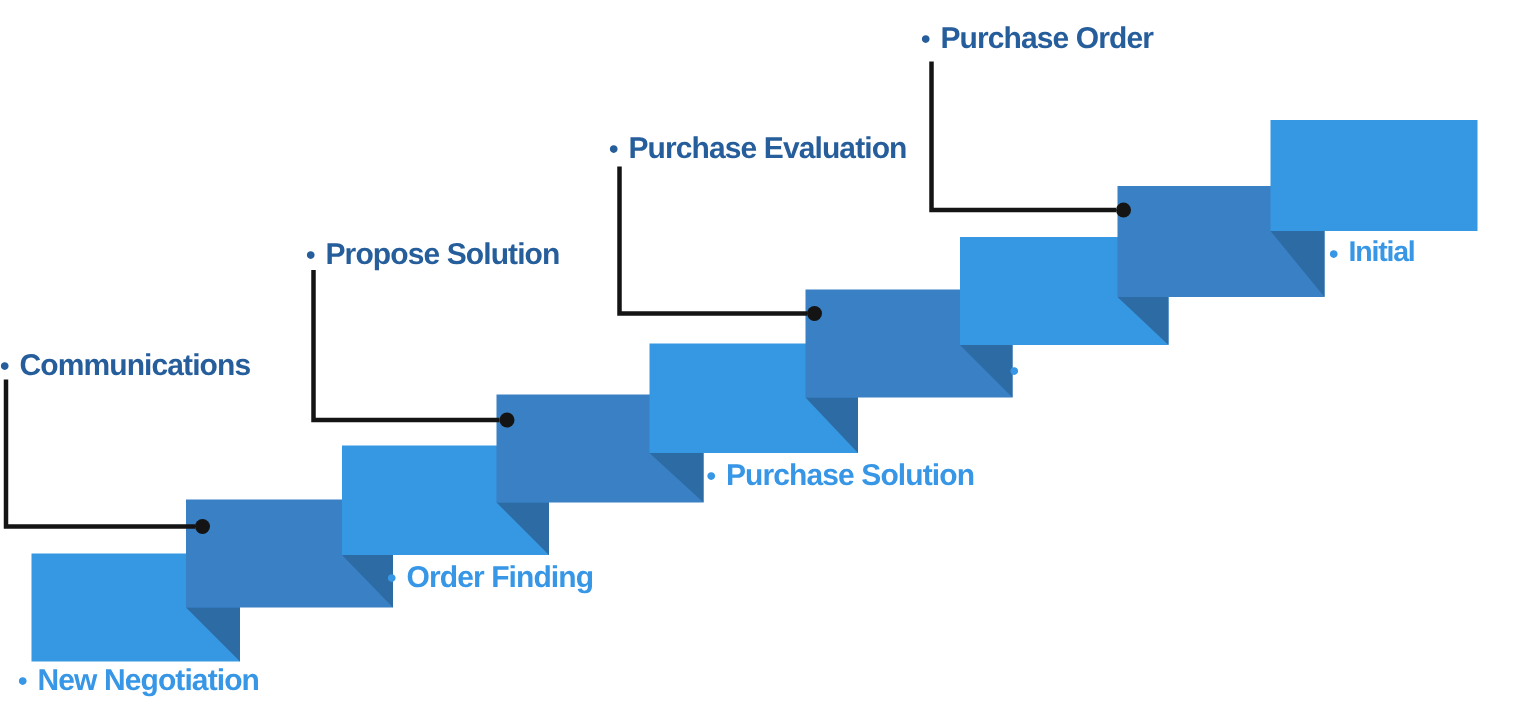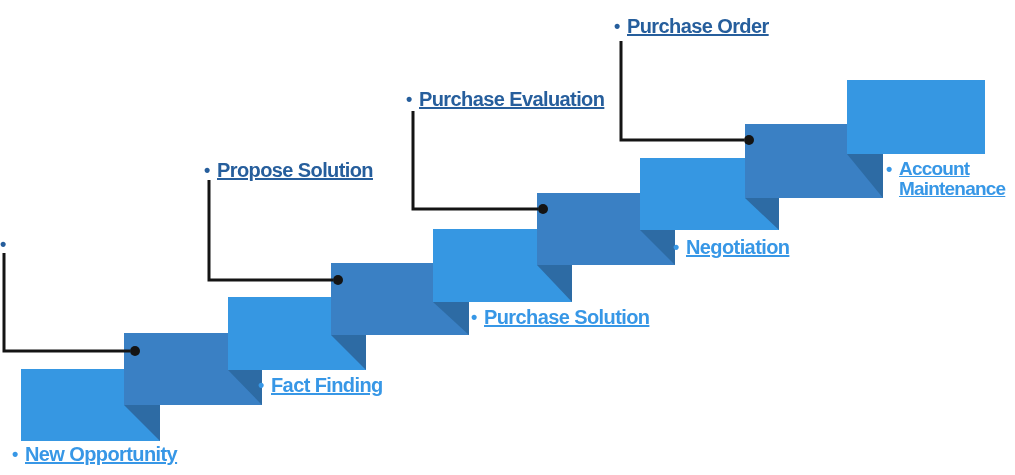--- a/index.html
+++ b/index.html
@@ -25,21 +25,21 @@
     width:13px;
     flex:0 0 13px;
     font-size:18px;
     line-height:21px;
   }
   .step-label.below{color:var(--label-light);}
   .step-label.above{color:var(--label-dark);}
   .step-label[data-name="step-label-account-maintenance"]{
     font-size:19px;line-height:20px;letter-spacing:-0.8px;
   }
-  .lines div{white-space:nowrap;text-decoration:underline;}
+  .lines div{white-space:nowrap;}
 </style>
 </head>
 <body>
 
 <div id="canvas" data-name="sales-staircase-diagram" style="--label-light: #3797e6; --label-dark: #265e9c; background: rgb(255, 255, 255);">
   <svg id="stairs-svg" data-name="staircase-graphic" width="1015" height="475" viewBox="0 0 1015 475">
       <rect x="21" y="369" width="139" height="72" fill="#3697e2" data-name="step-block-new-opportunity"></rect>
       <rect x="124" y="333" width="138" height="72" fill="#3a80c4" data-name="step-block-initial-communications"></rect>
       <rect x="228" y="297" width="138" height="73" fill="#3697e2" data-name="step-block-fact-finding"></rect>
       <rect x="331" y="263" width="138" height="72" fill="#3a80c4" data-name="step-block-develop-solution"></rect>
@@ -62,32 +62,33 @@
       <circle cx="338" cy="280" r="5" fill="#141414" data-name="connector-dot-develop-solution"></circle>
       <polyline points="413,111 413,209 538,209" fill="none" stroke="#141414" stroke-width="3" data-name="connector-line-solution-evaluation"></polyline>
       <circle cx="543" cy="209" r="5" fill="#141414" data-name="connector-dot-solution-evaluation"></circle>
       <polyline points="621,41 621,140 744,140" fill="none" stroke="#141414" stroke-width="3" data-name="connector-line-purchase-order"></polyline>
       <circle cx="749" cy="140" r="5" fill="#141414" data-name="connector-dot-purchase-order"></circle>
     </svg>
   <div id="labels" data-name="step-labels-layer">
       <div class="step-label below" data-name="step-label-new-opportunity" style="left: 12px; top: 444px;">
         <span class="bullet" data-name="bullet-icon">•</span>
         <span class="lines" data-name="step-label-text">
-          <div data-name="step-label-line">New Opportunity</div>
+          <div data-name="step-label-line">New Negotiation</div>
         </span>
       </div>
       <div class="step-label above" data-name="step-label-initial-communications" style="left: 0px; top: 234px;">
         <span class="bullet" data-name="bullet-icon">•</span>
         <span class="lines" data-name="step-label-text">
+          <div data-name="step-label-line">Communications</div>
         </span>
       </div>
       <div class="step-label below" data-name="step-label-fact-finding" style="left: 258px; top: 375px;">
         <span class="bullet" data-name="bullet-icon">•</span>
         <span class="lines" data-name="step-label-text">
-          <div data-name="step-label-line">Fact Finding</div>
+          <div data-name="step-label-line">Order Finding</div>
         </span>
       </div>
       <div class="step-label above" data-name="step-label-develop-solution" style="left: 204px; top: 160px;">
         <span class="bullet" data-name="bullet-icon">•</span>
         <span class="lines" data-name="step-label-text">
           <div data-name="step-label-line">Propose Solution</div>
         </span>
       </div>
       <div class="step-label below" data-name="step-label-propose-solution" style="left: 471px; top: 307px;">
         <span class="bullet" data-name="bullet-icon">•</span>
@@ -96,31 +97,27 @@
         </span>
       </div>
       <div class="step-label above" data-name="step-label-solution-evaluation" style="left: 406px; top: 89px;">
         <span class="bullet" data-name="bullet-icon">•</span>
         <span class="lines" data-name="step-label-text">
           <div data-name="step-label-line">Purchase Evaluation</div>
         </span>
       </div>
       <div class="step-label below" data-name="step-label-negotiation" style="left: 673px; top: 237px;">
         <span class="bullet" data-name="bullet-icon">•</span>
-        <span class="lines" data-name="step-label-text">
-          <div data-name="step-label-line">Negotiation</div>
-        </span>
       </div>
       <div class="step-label above" data-name="step-label-purchase-order" style="left: 614px; top: 16px;">
         <span class="bullet" data-name="bullet-icon">•</span>
         <span class="lines" data-name="step-label-text">
           <div data-name="step-label-line">Purchase Order</div>
         </span>
       </div>
       <div class="step-label below" data-name="step-label-account-maintenance" style="left: 886px; top: 159px;">
         <span class="bullet" data-name="bullet-icon">•</span>
         <span class="lines" data-name="step-label-text">
-          <div data-name="step-label-line">Account</div>
-          <div data-name="step-label-line">Maintenance</div>
+          <div data-name="step-label-line">Initial</div>
         </span>
       </div>
     </div>
 </div>
 
 </body></html>

